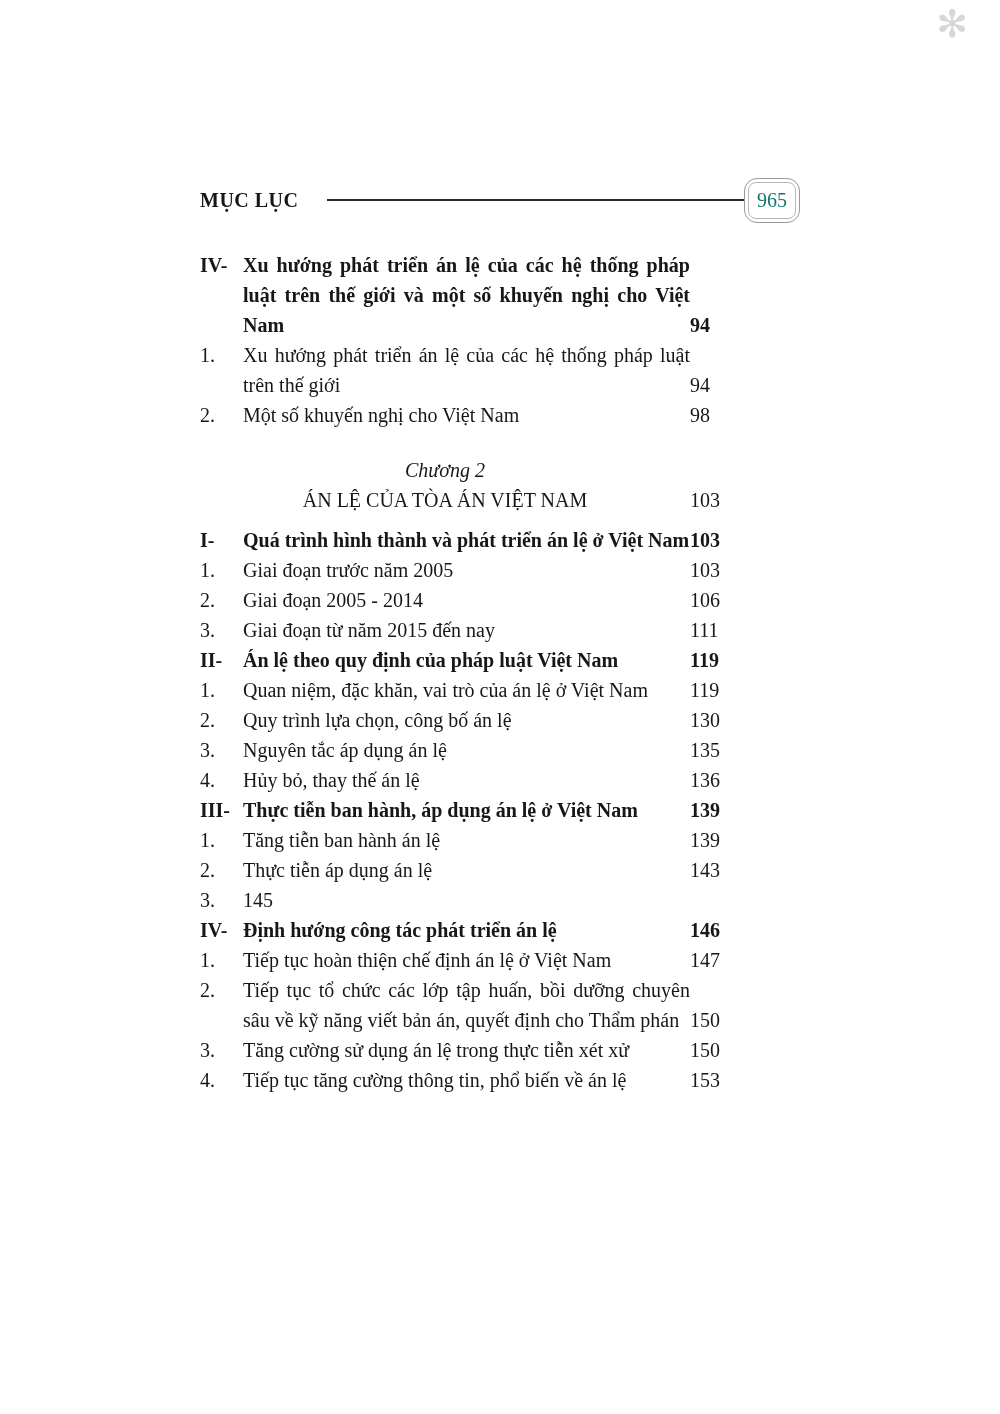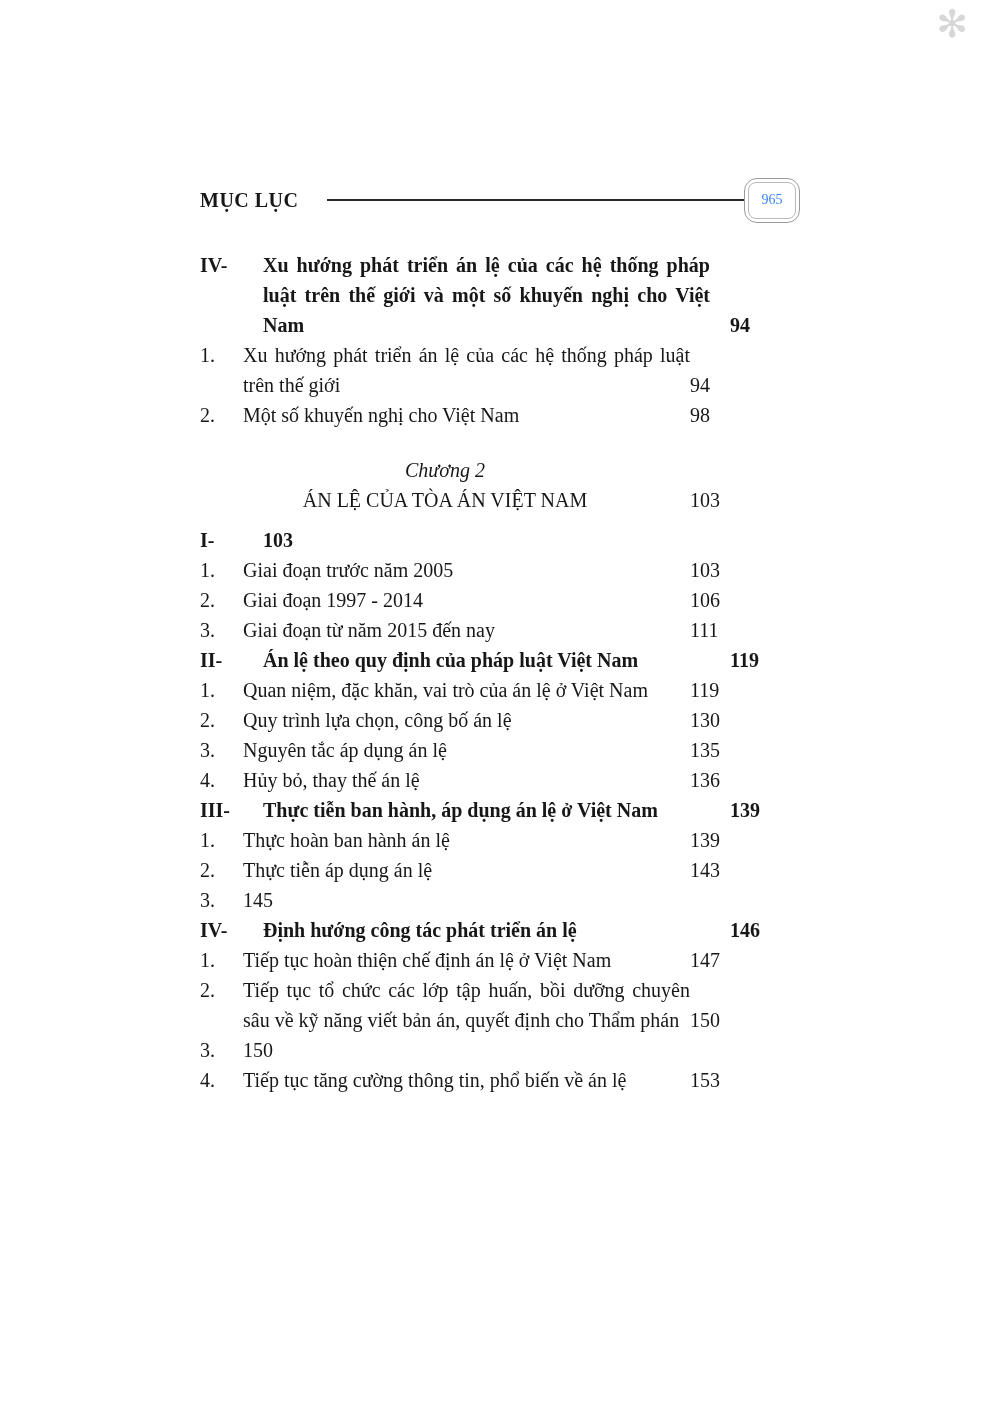--- a/index.html
+++ b/index.html
@@ -60,36 +60,36 @@
   }
   .page-badge-inner {
     width: 100%;
     height: 100%;
     box-sizing: border-box;
     border: 1px solid #b9b9b9;
     border-radius: 8px;
     display: flex;
     align-items: center;
     justify-content: center;
-    font-size: 14px;
-    color: #3b82f6;
+    font-size: 20px;
+    color: #0f766e;
   }
   .toc {
     position: absolute;
     top: 250px;
     left: 200px;
     width: 600px;
     font-size: 20px;
     line-height: 30px;
   }
   .toc-row {
     display: flex;
     align-items: stretch;
   }
-  .toc-row.bold { font-weight: bold; gap: 20px; }
+  .toc-row.bold { font-weight: bold; }
   .num {
     flex: 0 0 43px;
     align-self: flex-start;
   }
   .text {
     flex: 0 0 447px;
     text-align: justify;
   }
   .pageno {
     flex: 1;
@@ -145,32 +145,33 @@
   <div class="chapter-row">
     <span class="chapter-main">
       <span class="chapter-label">Chương 2</span><br>
       <span class="chapter-title">ÁN LỆ CỦA TÒA ÁN VIỆT NAM</span>
     </span>
     <span class="pageno">103</span>
   </div>
 
   <div class="toc-row bold">
     <span class="num">I-</span>
+    <span class="text">Quá trình hình thành và phát triển án lệ ở Việt Nam</span>
     <span class="pageno">103</span>
   </div>
 
   <div class="toc-row">
     <span class="num">1.</span>
     <span class="text">Giai đoạn trước năm 2005</span>
     <span class="pageno">103</span>
   </div>
 
   <div class="toc-row">
     <span class="num">2.</span>
-    <span class="text">Giai đoạn 1997 - 2014</span>
+    <span class="text">Giai đoạn 2005 - 2014</span>
     <span class="pageno">106</span>
   </div>
 
   <div class="toc-row">
     <span class="num">3.</span>
     <span class="text">Giai đoạn từ năm 2015 đến nay</span>
     <span class="pageno">111</span>
   </div>
 
   <div class="toc-row bold">
@@ -204,21 +205,21 @@
   </div>
 
   <div class="toc-row bold">
     <span class="num">III-</span>
     <span class="text">Thực tiễn ban hành, áp dụng án lệ ở Việt Nam</span>
     <span class="pageno">139</span>
   </div>
 
   <div class="toc-row">
     <span class="num">1.</span>
-    <span class="text">Thực hoàn ban hành án lệ</span>
+    <span class="text">Tăng tiễn ban hành án lệ</span>
     <span class="pageno">139</span>
   </div>
 
   <div class="toc-row">
     <span class="num">2.</span>
     <span class="text">Thực tiễn áp dụng án lệ</span>
     <span class="pageno">143</span>
   </div>
 
   <div class="toc-row">
@@ -239,20 +240,21 @@
   </div>
 
   <div class="toc-row">
     <span class="num">2.</span>
     <span class="text">Tiếp tục tổ chức các lớp tập huấn, bồi dưỡng chuyên sâu về kỹ năng viết bản án, quyết định cho Thẩm phán</span>
     <span class="pageno">150</span>
   </div>
 
   <div class="toc-row">
     <span class="num">3.</span>
+    <span class="text">Tăng cường sử dụng án lệ trong thực tiễn xét xử</span>
     <span class="pageno">150</span>
   </div>
 
   <div class="toc-row">
     <span class="num">4.</span>
     <span class="text">Tiếp tục tăng cường thông tin, phổ biến về án lệ</span>
     <span class="pageno">153</span>
   </div>
 </div>
 

